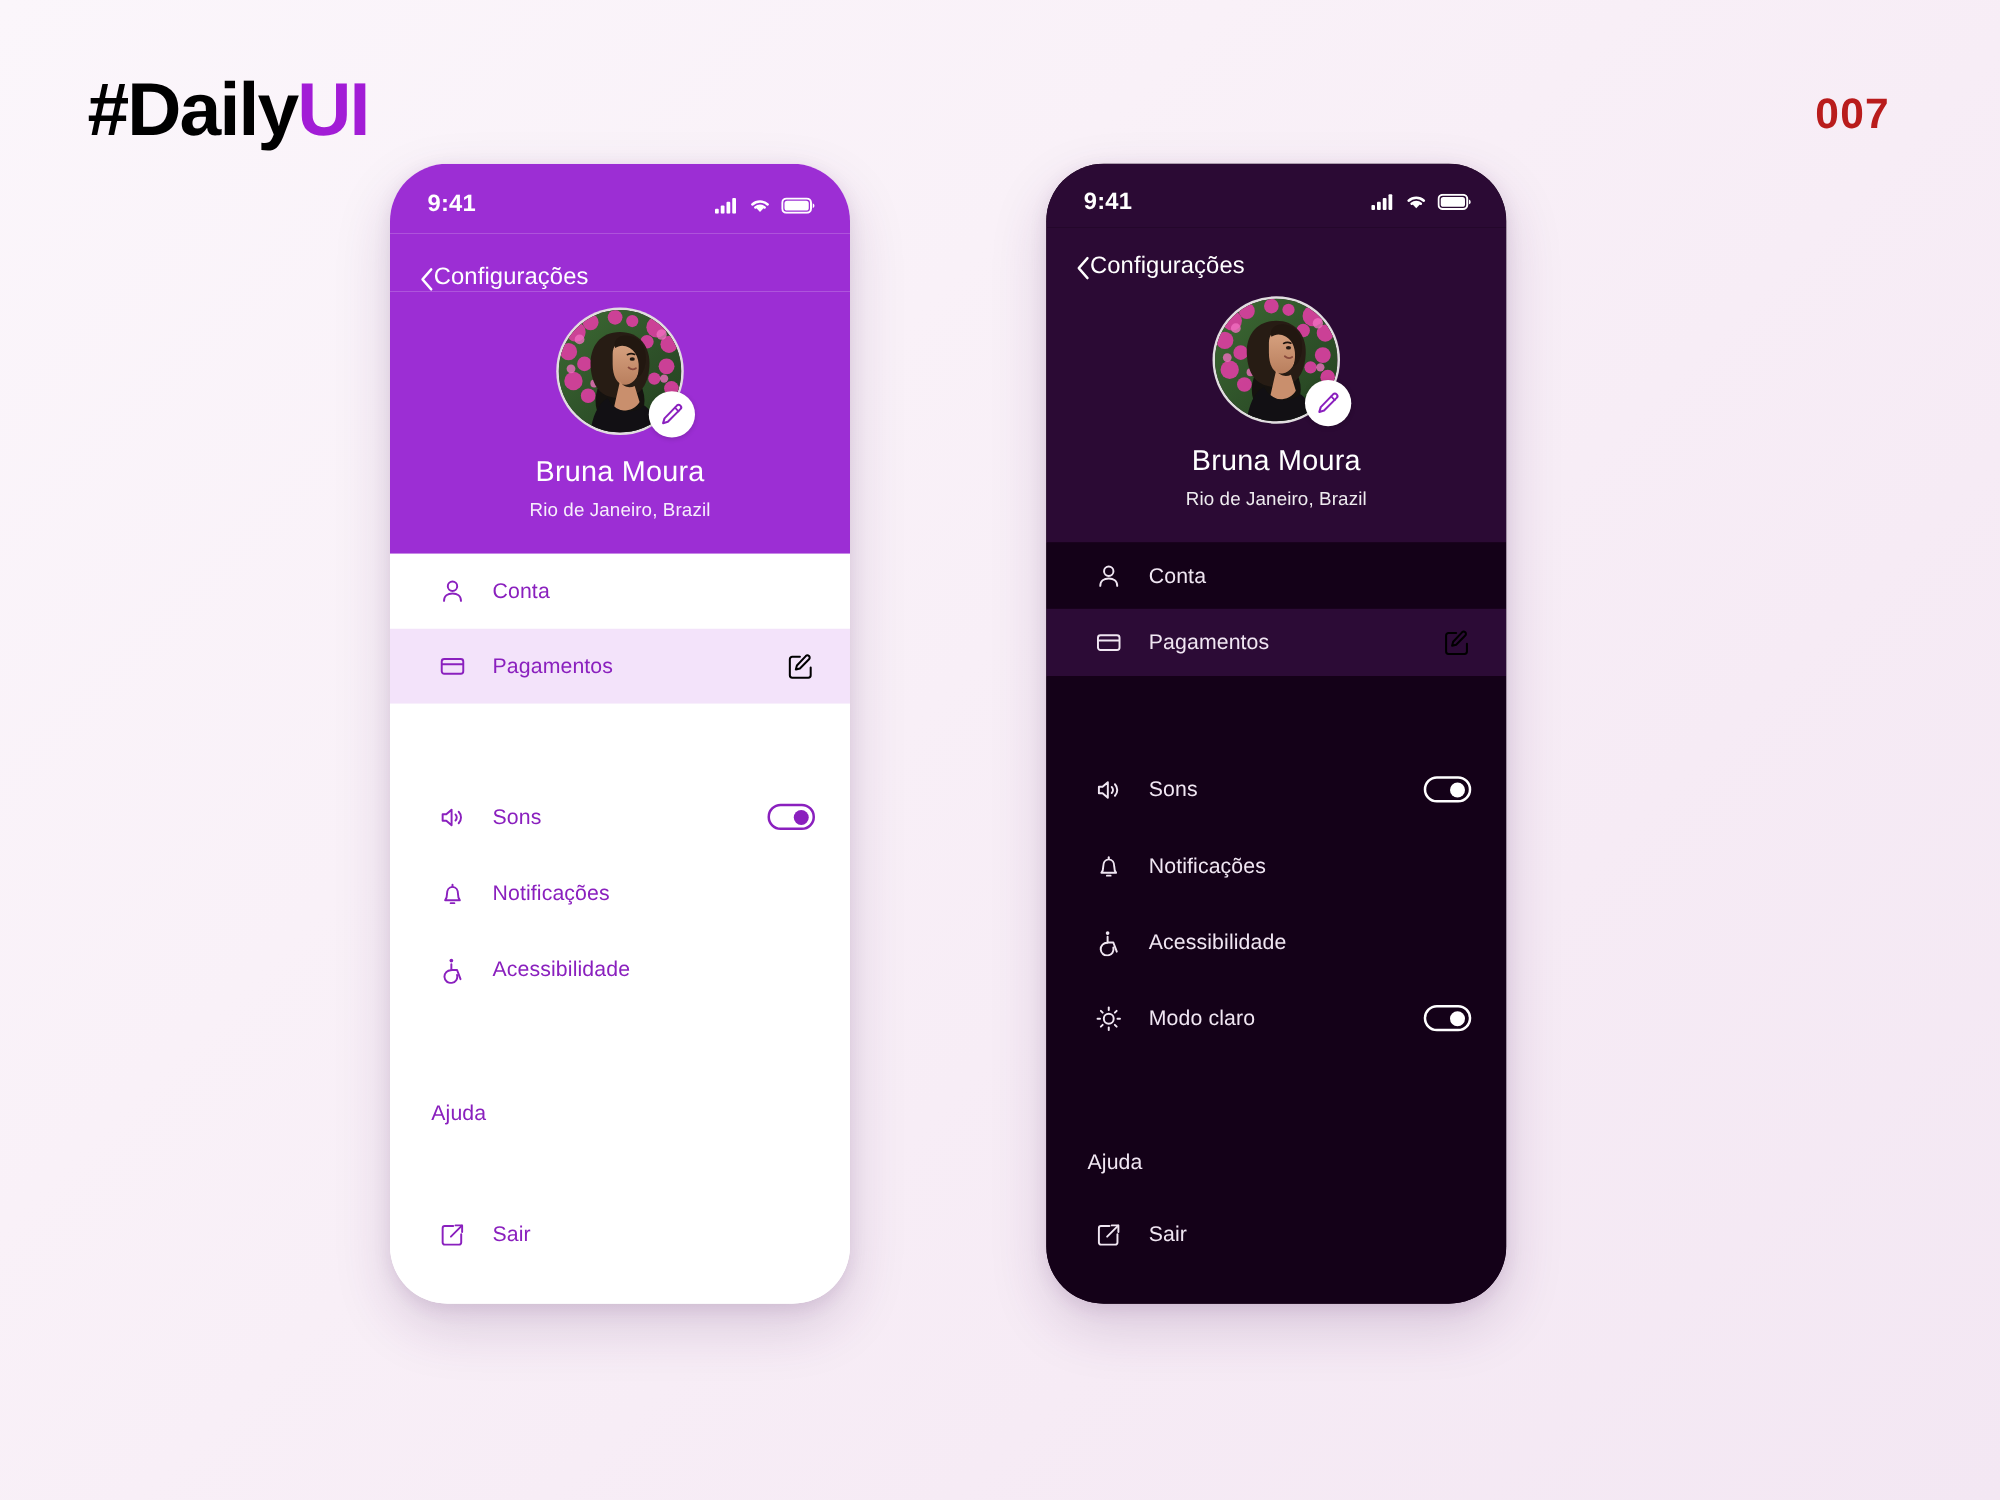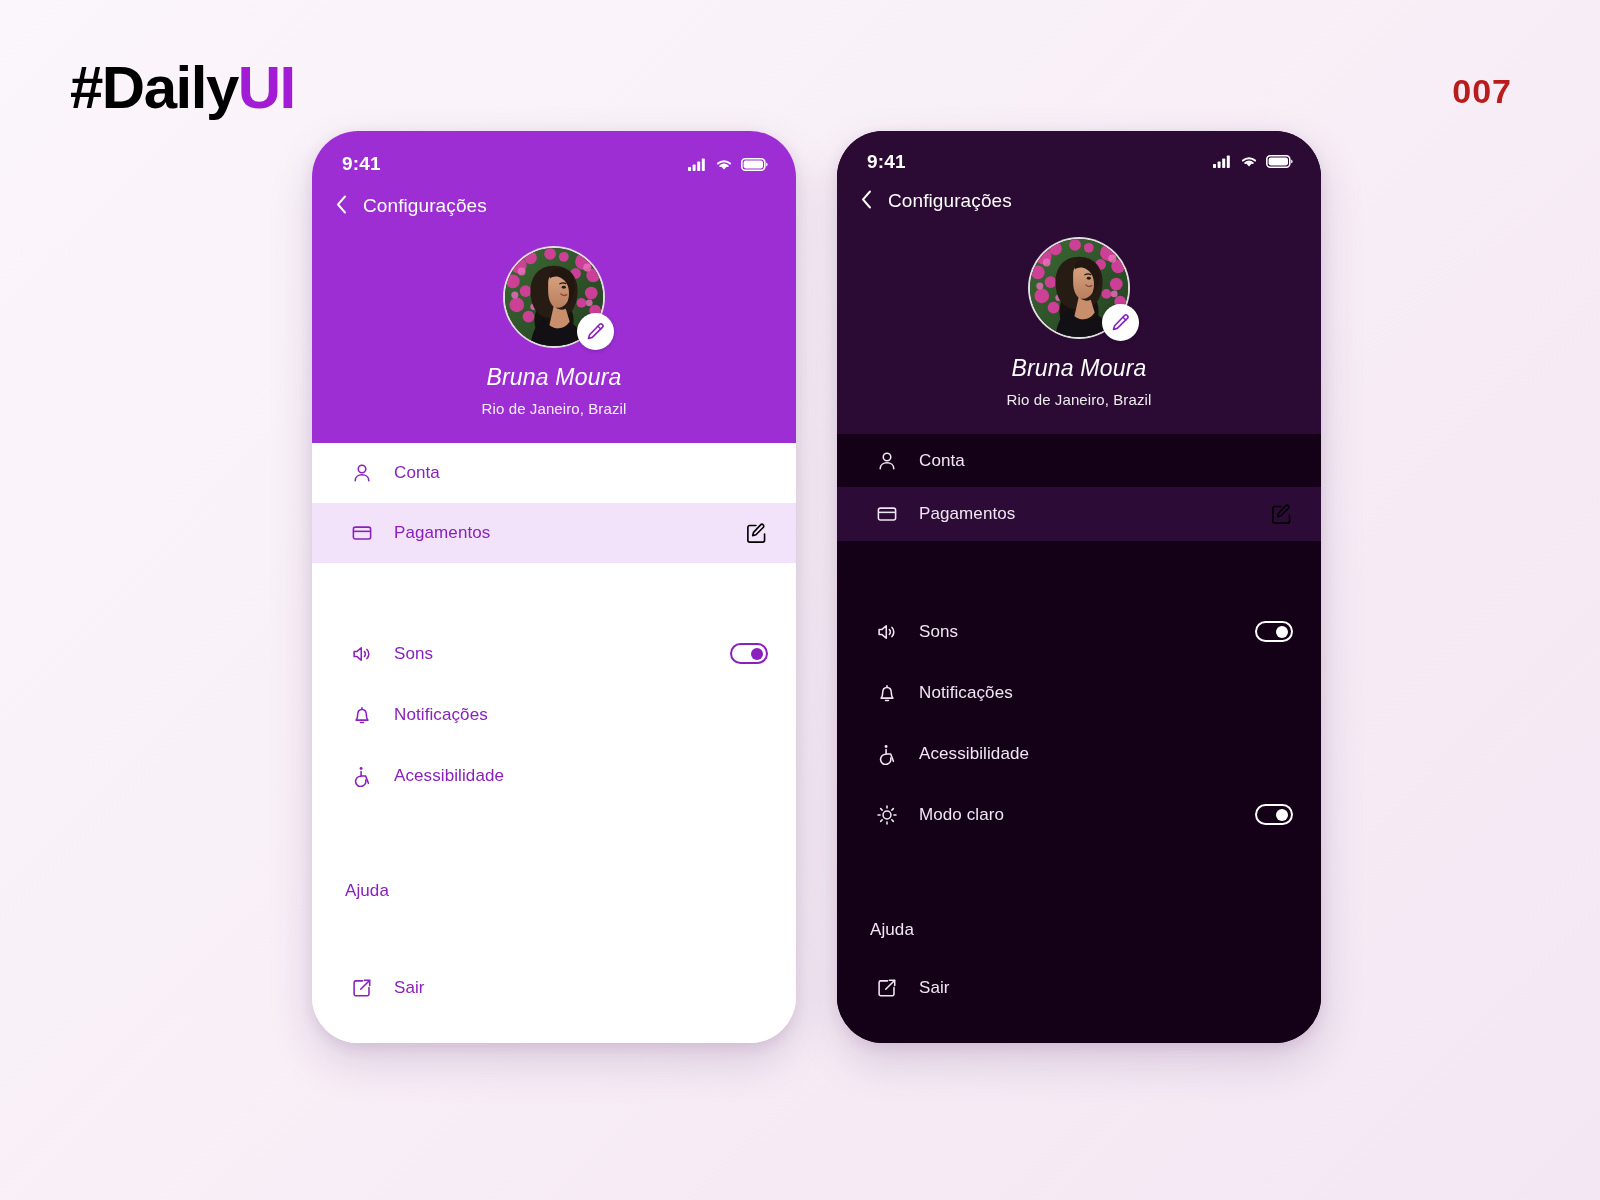--- a/index.html
+++ b/index.html
@@ -37,21 +37,21 @@
     font-size: 34px;
     font-weight: bold;
     color: #b91c1c;
     letter-spacing: 1px;
   }
 
   
   .phone {
     position: absolute;
     top: 131px;
-    width: 484px;
+    width: 368px;
     height: 912px;
     border-radius: 46px;
     overflow: hidden;
     box-shadow: 0 18px 44px rgba(80, 30, 95, 0.17),
                 0 4px 14px rgba(80, 30, 95, 0.10);
   }
   .phone-light { left: 312px; background: #FFFFFF; }
   .phone-dark  { left: 837px; background: #120012; }
 
   
@@ -70,22 +70,21 @@
   }
   .status-icons {
     display: flex;
     align-items: center;
     gap: 8px;
   }
 
   
   .navbar {
     display: flex;
-    align-items: flex-start;
-    gap: 16px;
+    align-items: flex-end;
     padding: 8px 0 0 24px;
     height: 46px;
   }
   .nav-back { display: flex; align-items: center; cursor: pointer; }
   .nav-title {
     font-size: 19px;
     color: #fff;
     letter-spacing: 0.1px;
   }
 
@@ -130,21 +129,20 @@
     justify-content: center;
     cursor: pointer;
     box-shadow: 0 1px 4px rgba(0,0,0,0.18);
   }
 
   .profile-name {
     margin-top: 16px;
     font-size: 23px;
     color: #ffffff;
     letter-spacing: 0.2px;
-    font-style: italic;
   }
   .profile-location {
     margin-top: 9px;
     font-size: 15px;
     color: rgba(255,255,255,0.92);
     letter-spacing: 0.1px;
   }
 
   
   .row {

